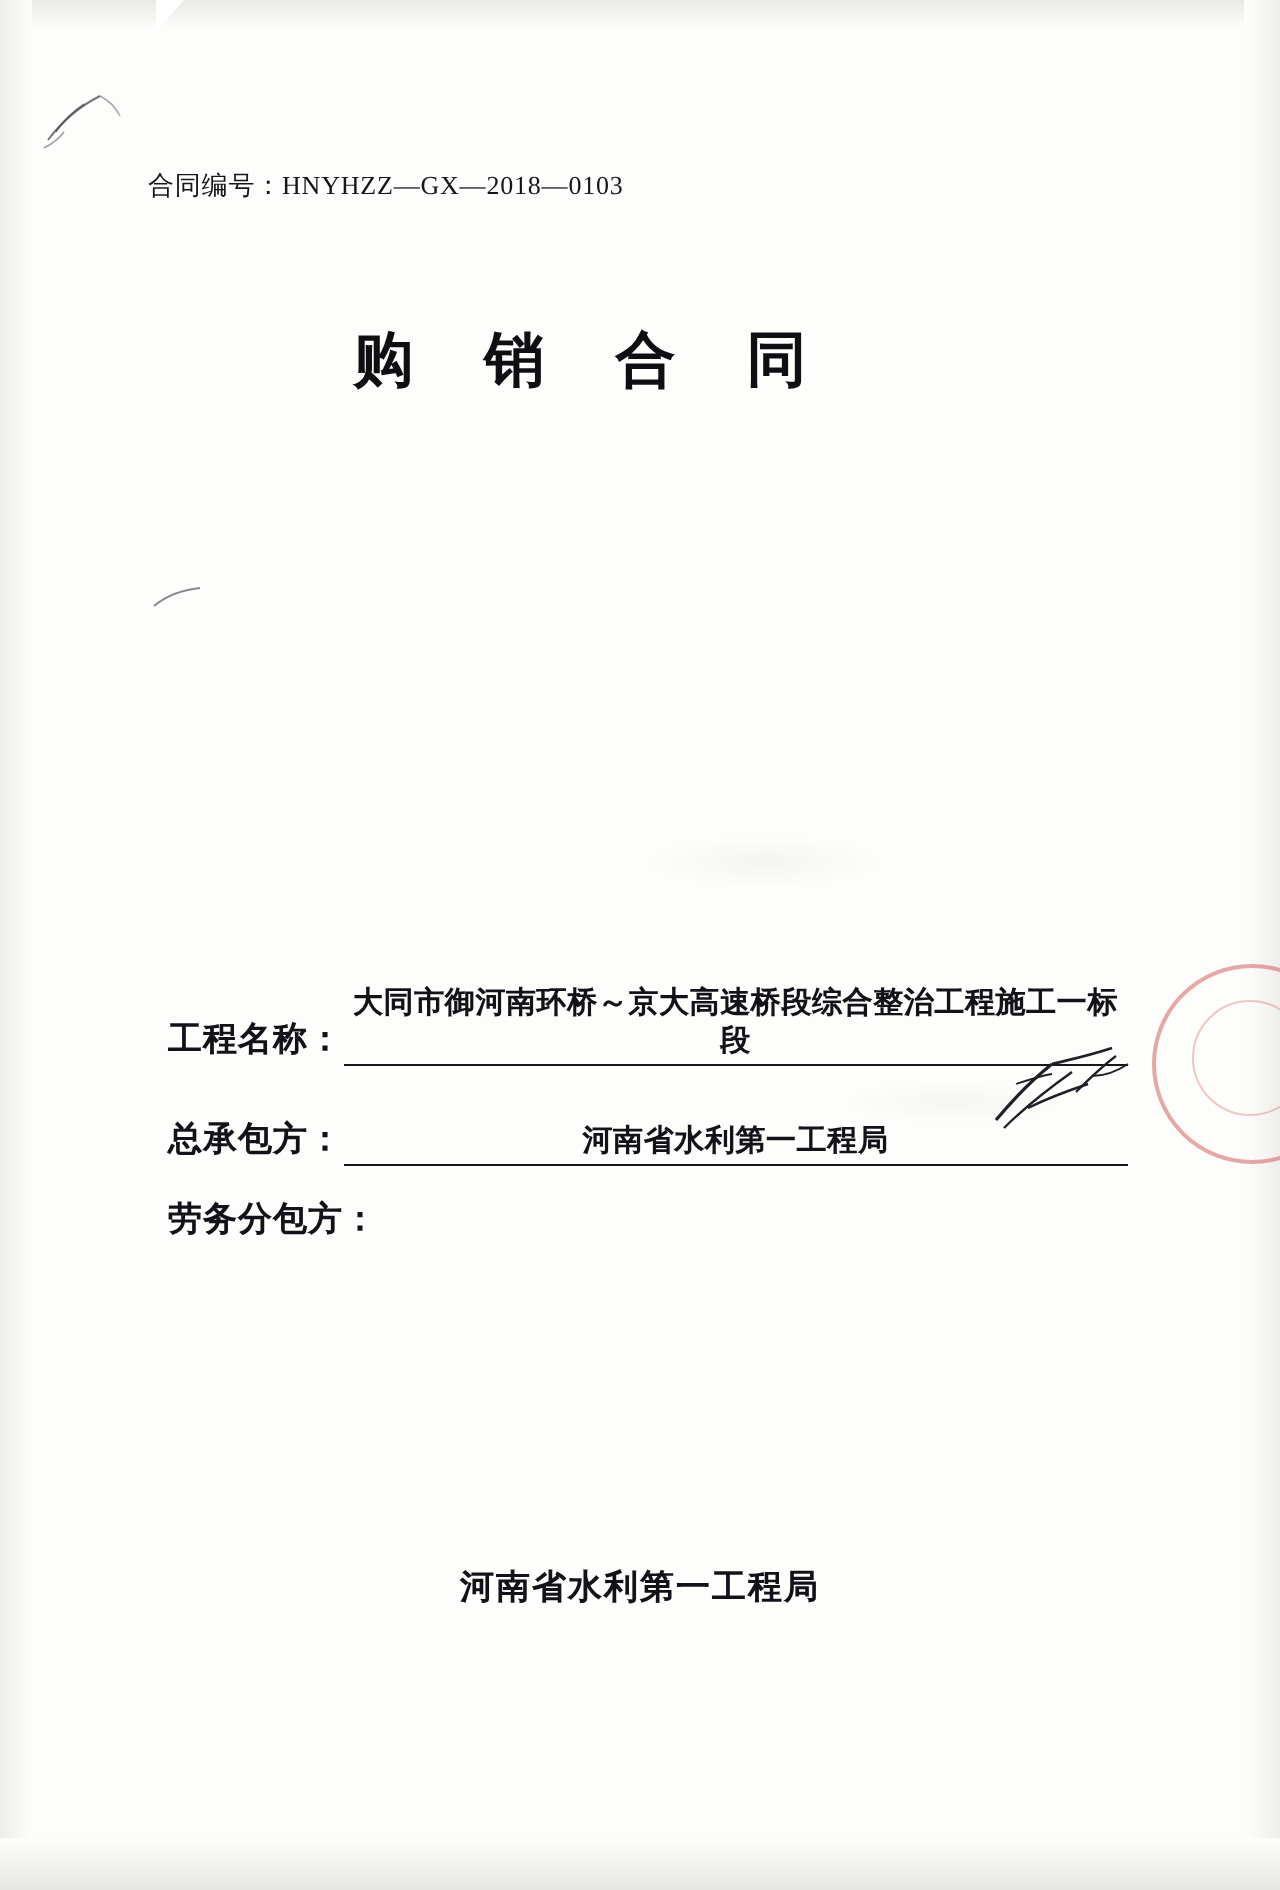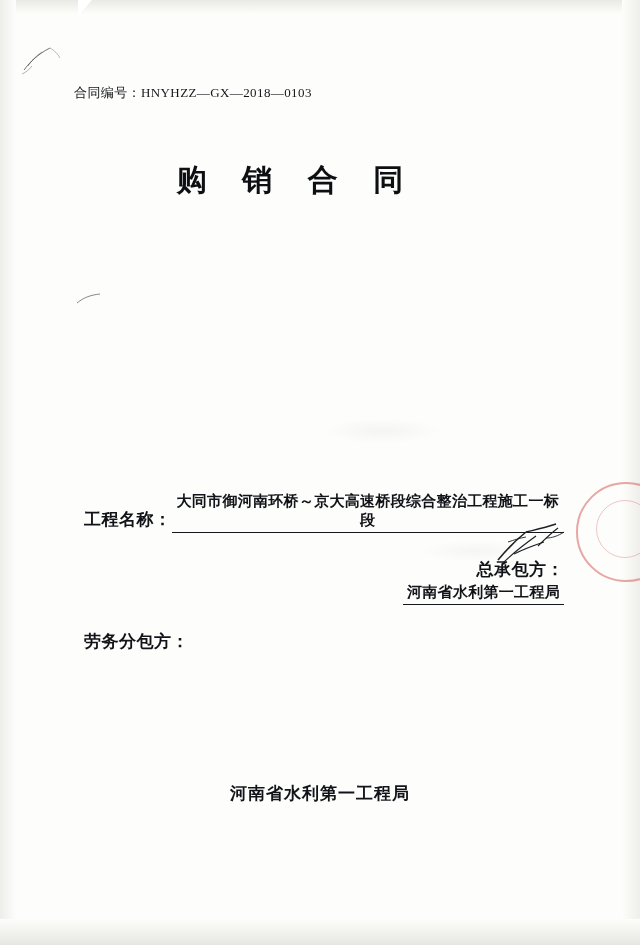--- a/index.html
+++ b/index.html
@@ -100,22 +100,22 @@
     font-weight: bold;
     font-size: 15px;
     letter-spacing: 0.3px;
     text-align: center;
   }
   .field-value.centered {
     text-align: center;
   }
 
   #row-project { top: 492px; }
-  #row-contractor { top: 558px; flex-direction: column; }
-  #row-subcontractor { top: 630px; }
+  #row-contractor { top: 558px; }
+  #row-subcontractor { top: 598px; }
 
   
   .footer-org {
     position: absolute;
     top: 782px;
     left: 0;
     width: 640px;
     text-align: center;
     font-size: 17px;
     font-weight: bold;

